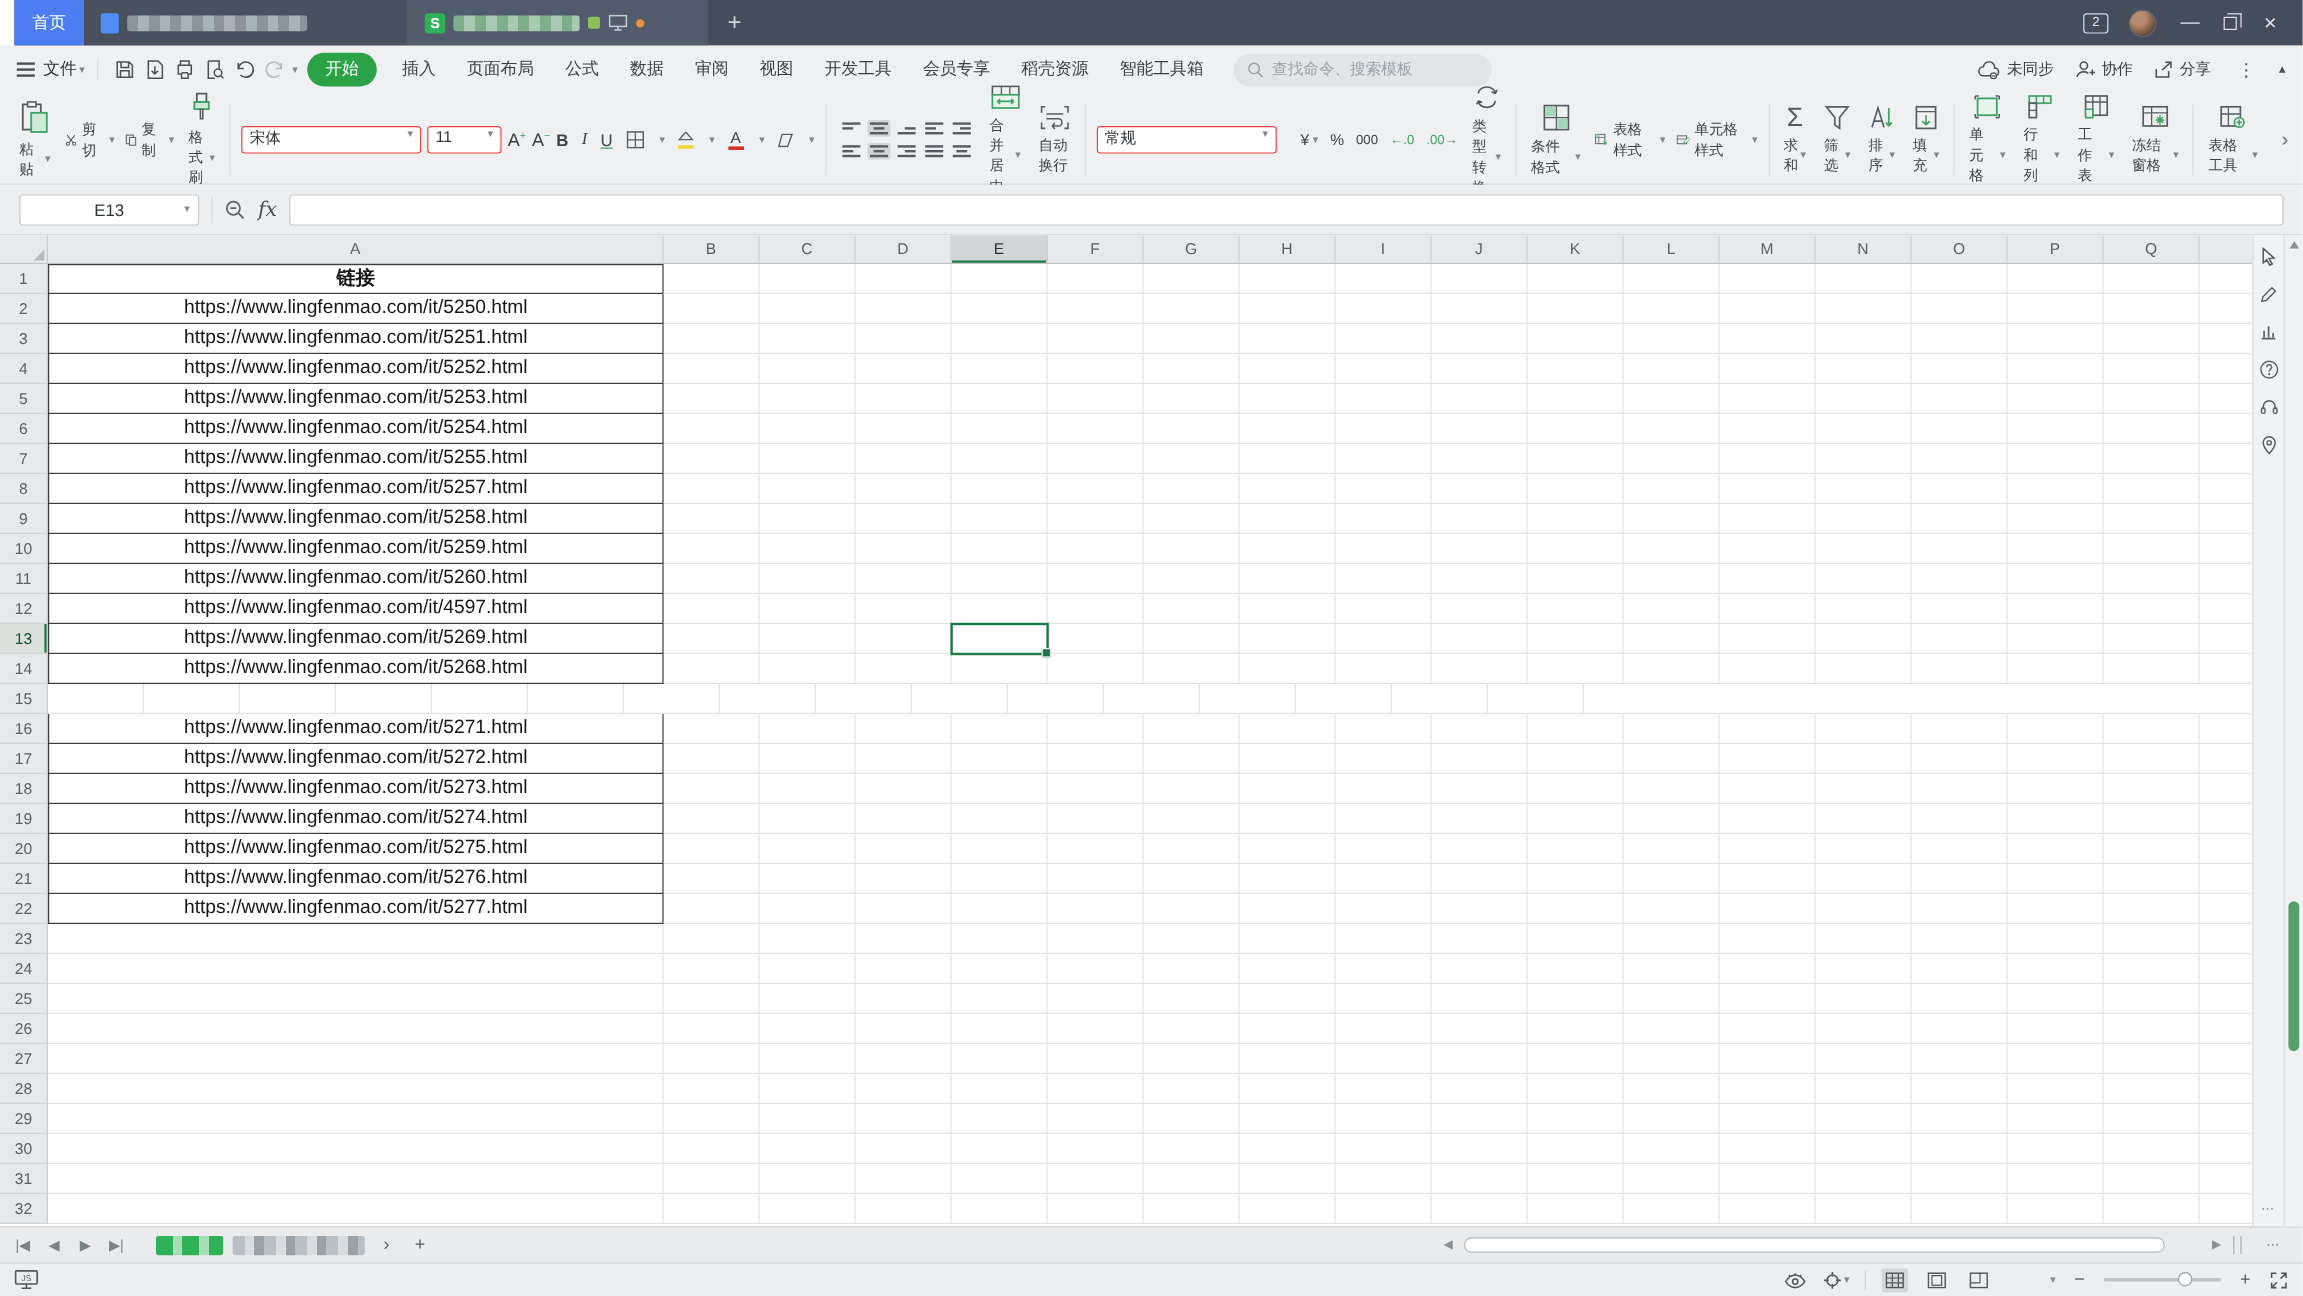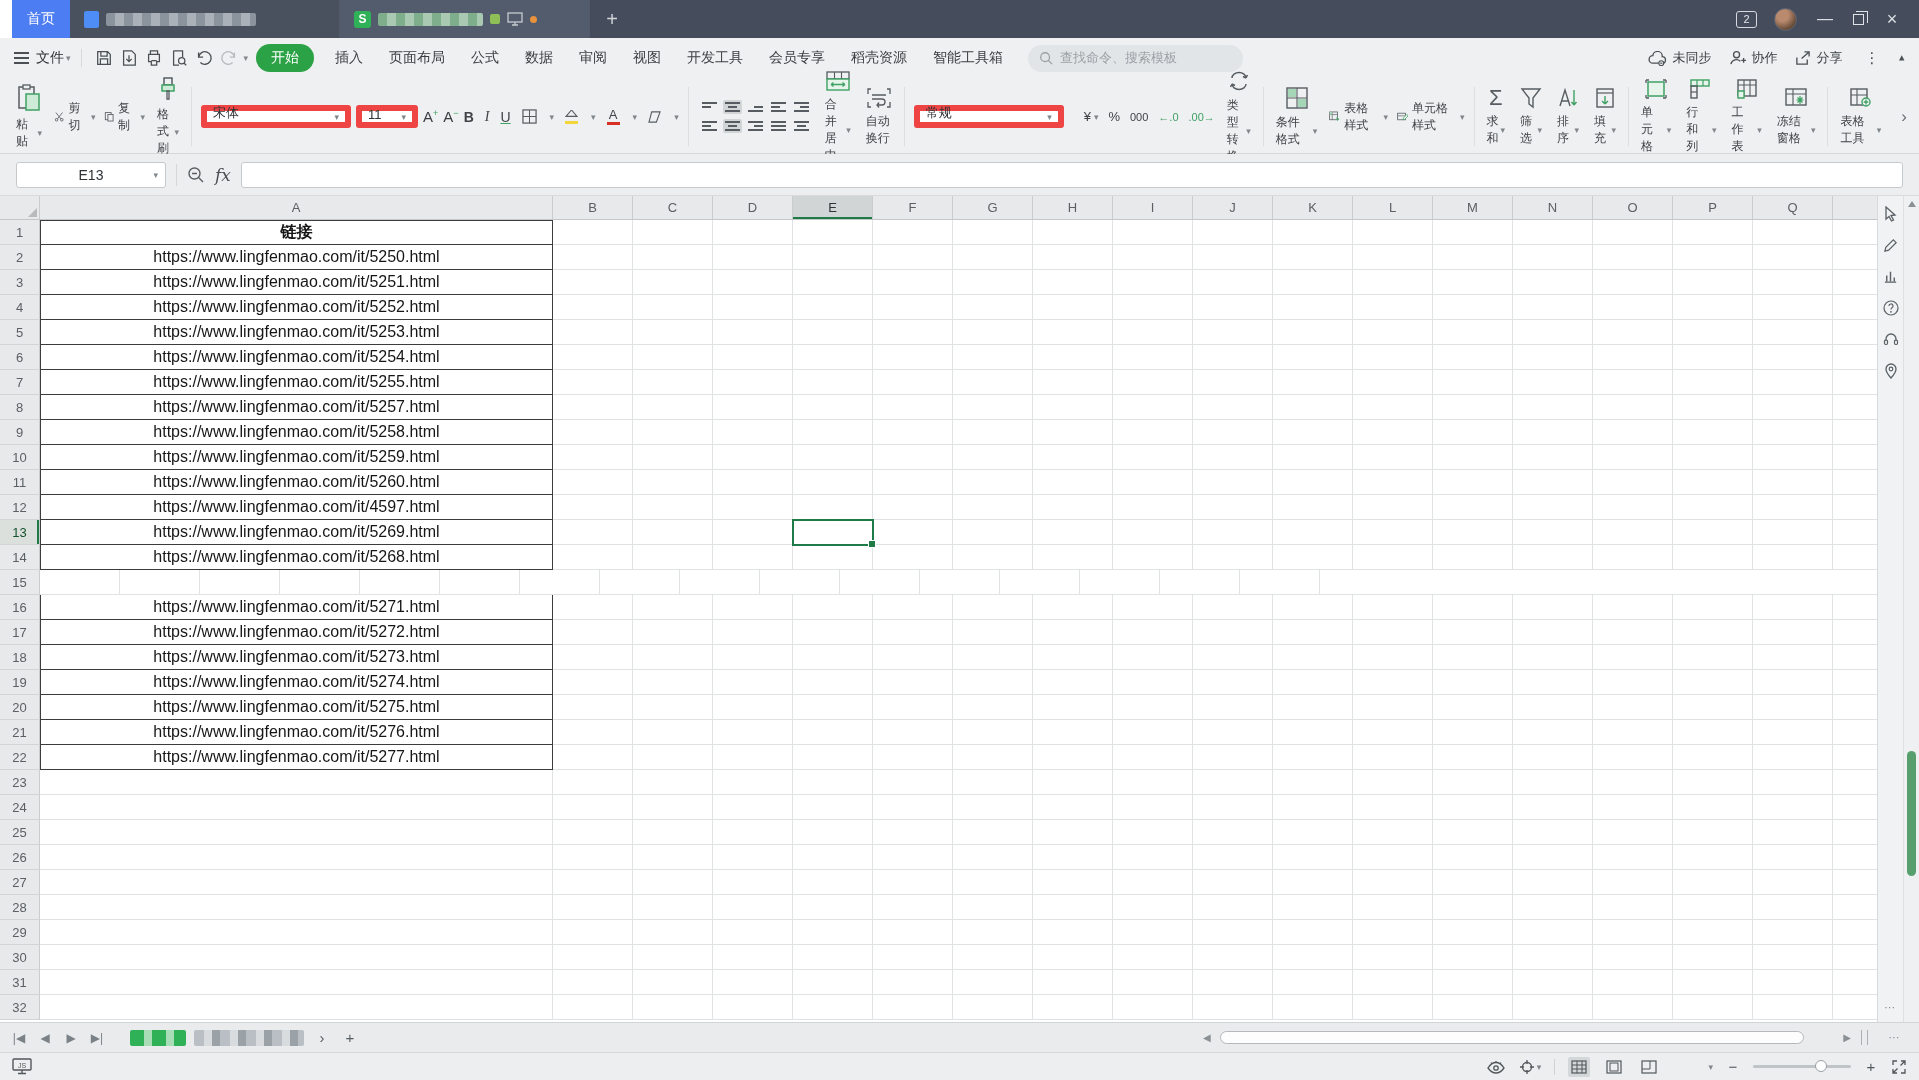--- a/index.html
+++ b/index.html
@@ -44,21 +44,21 @@
   .upchev { display:inline-block; transform:rotate(180deg); font-size:11px; color:#4a5055; margin-left:12px; }
 
   
   .ribbon { height:76px; background:#eef0f1; border-bottom:1px solid #d5d8d9; display:flex; align-items:stretch; padding:5px 4px 3px; flex:none; }
   .rgroup { display:flex; align-items:center; padding:0 9px; gap:9px; }
   .rdiv { width:1px; background:#dcdfe0; margin:4px 0; flex:none; }
   .bigbtn { display:flex; flex-direction:column; align-items:center; justify-content:center; gap:4px; font-size:12px; color:#3f4346; padding:0 3px; }
   .lbl { display:flex; align-items:center; }
   .vstack { display:flex; justify-content:center; gap:8px; }
   .smallbtn { display:flex; align-items:center; gap:4px; font-size:12px; color:#3f4346; }
-  .combo { background:#fff; border:6px solid #ef4444; border-radius:3px; height:23px; display:flex; align-items:flex-end; justify-content:space-between; padding:0 6px; font-size:13px; color:#2f3336; }
+  .combo { background:#fff; border:1px solid #ef4444; border-radius:3px; height:23px; display:flex; align-items:flex-start; justify-content:space-between; padding:0 6px; font-size:13px; color:#2f3336; }
   .fchars { display:flex; align-items:center; gap:11px; font-size:14px; color:#3f4346; }
   .fchars .bold { font-weight:bold; }
   .fchars .ital { font-style:italic; font-family:"Liberation Serif",serif; }
   .fchars .und { text-decoration:underline; text-decoration-color:#3fa164; }
   .colorbar { display:inline-flex; flex-direction:column; align-items:center; line-height:1; }
   .colorbar b { font-weight:normal; font-size:13px; }
   .colorbar i { width:13px; height:3px; display:block; margin-top:1px; }
   .al-grid { display:grid; grid-template-columns:repeat(5,23px); grid-auto-rows:19px; align-items:center; justify-items:center; }
   .bars { display:flex; flex-direction:column; gap:2px; width:15px; }
   .bars i { height:2px; background:#565c61; display:block; }

